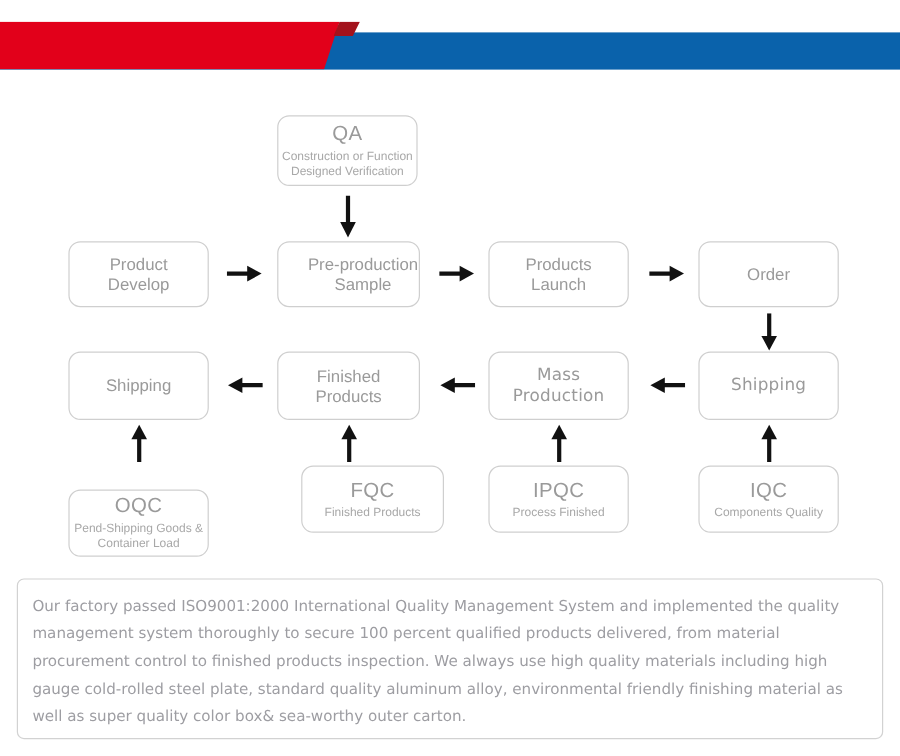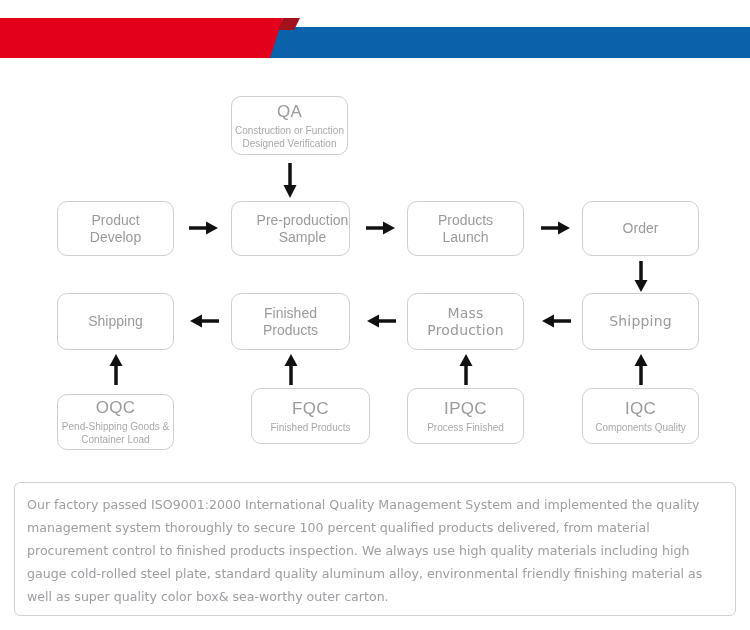--- a/index.html
+++ b/index.html
@@ -258,21 +258,21 @@
       <polygon points="8,1 1.5,13 14.5,13" fill="#111"></polygon>
     </svg>
   </div>
   <div class="arrow" style="left:633px; top:353px;">
     <svg width="16" height="32" viewBox="0 0 16 32">
       <line x1="8" y1="11" x2="8" y2="32" stroke="#111" stroke-width="3.5"></line>
       <polygon points="8,1 1.5,13 14.5,13" fill="#111"></polygon>
     </svg>
   </div>
 
-  <div class="node" style="left:57px; top:394px; width:117px; height:56px;">
+  <div class="node" style="left:57px; top:408px; width:117px; height:56px;">
     <div class="node-title big">OQC</div>
     <div class="node-sub">Pend-Shipping Goods &amp;
 Container Load</div>
   </div>
 
   <div class="node" style="left:231px; top:388px; width:119px; height:56px;margin-left:20px;">
     <div class="node-title big">FQC</div>
     <div class="node-sub">Finished Products</div>
   </div>
 

